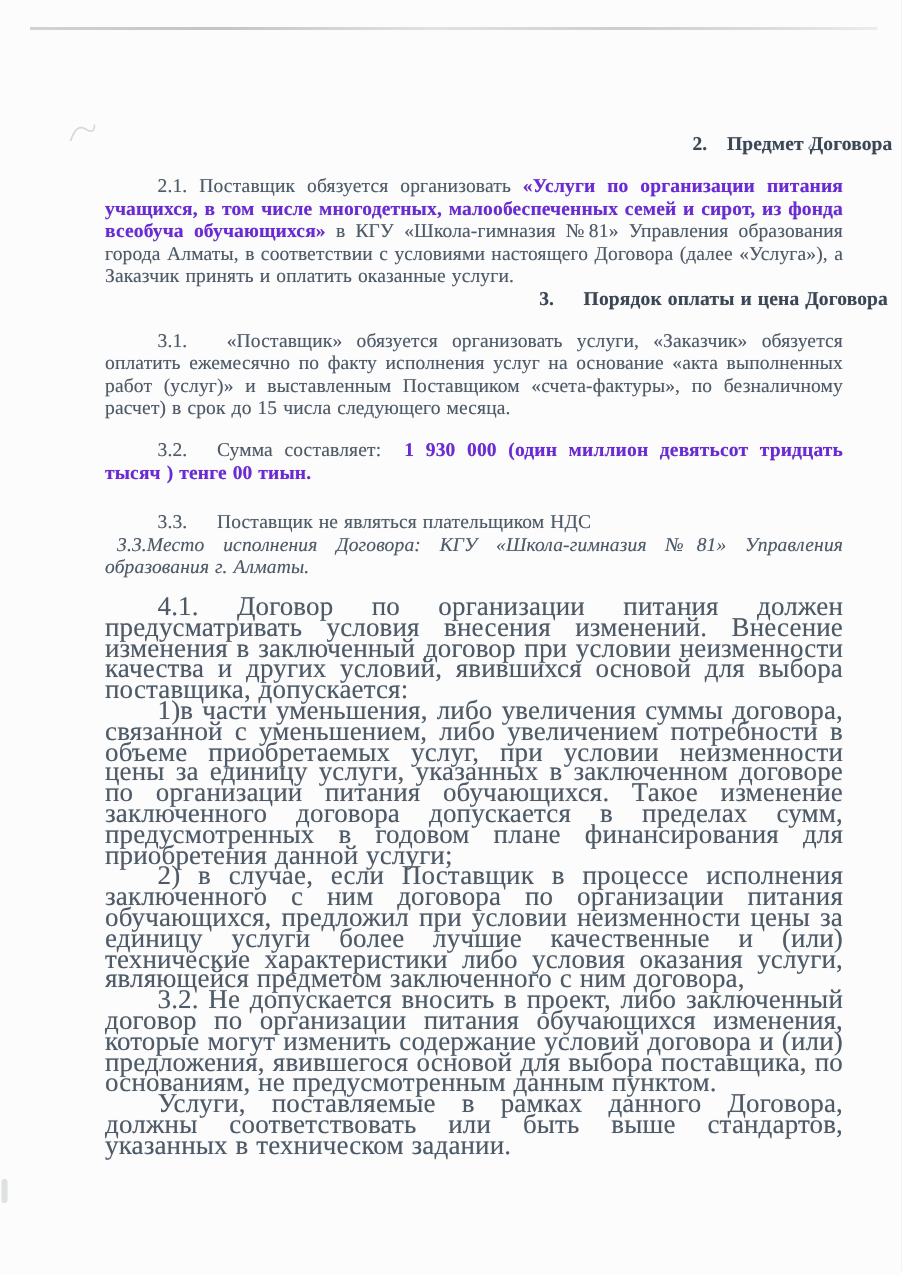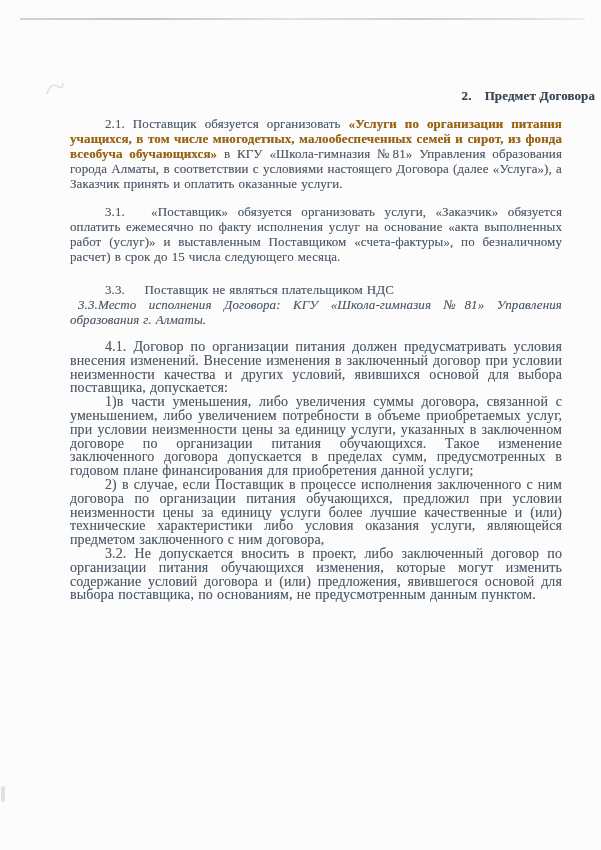--- a/index.html
+++ b/index.html
@@ -39,28 +39,28 @@
     word-spacing:.6px;
     text-shadow:0 0 .5px rgba(78,90,102,.45);
   }
   .content h3{
     font-weight:700;
     text-align:right;
     text-indent:0;
     color:#3b4754;
     text-shadow:0 0 .5px rgba(59,71,84,.5);
   }
-  .b{font-weight:700;color:#a16207;text-shadow:0 0 .5px rgba(59,71,84,.5);}
+  .b{font-weight:700;color:#6d28d9;text-shadow:0 0 .5px rgba(59,71,84,.5);}
   .shift-r1{position:relative;left:33px;}
   .shift-r2{position:relative;left:30px;}
   .mt{margin-top:13px !important;}
   .mt-lg{margin-top:18px !important;}
   .no-just{text-align:right;}
   .ind-sm{text-indent:8px !important;font-style:italic;}
-  .sec4 p{font-size:14px;line-height:13.8px;}
+  .sec4 p{font-size:18px;line-height:13.8px;}
 </style>
 </head>
 <body>
 
 <div class="page">
 
   <div class="scan-line"></div>
 
   <svg class="scribble" viewBox="0 0 22 22">
     <path d="M3,18 Q7,6 13,10 T19,7" fill="none" stroke="#b9bfc5" stroke-width="1.2"></path>
@@ -69,35 +69,38 @@
   <div class="edge-mark"></div>
 
   <div class="corner-mark">«</div>
 
   <div class="content">
 
     <h3 class="shift-r1">2. Предмет Договора</h3>
 
     <p class="mt"><span>2.1. Поставщик обязуется организовать </span><span class="b">«Услуги по организации питания учащихся, в том числе многодетных, малообеспеченных семей и сирот, из фонда всеобуча обучающихся»</span><span> в КГУ «Школа-гимназия №81» Управления образования города Алматы, в соответствии с условиями настоящего Договора (далее «Услуга»), а Заказчик принять и оплатить оказанные услуги.</span></p>
 
+    <h3 class="shift-r2">3.  Порядок оплаты и цена Договора</h3>
 
     <p class="mt">3.1.  «Поставщик» обязуется организовать услуги, «Заказчик» обязуется оплатить ежемесячно по факту исполнения услуг на основание «акта выполненных работ (услуг)» и выставленным Поставщиком «счета-фактуры», по безналичному расчет) в срок до 15 числа следующего месяца.</p>
 
+    <p class="mt"><span>3.2.  Сумма составляет:&nbsp; </span><span class="b">1 930 000 (один миллион девятьсот тридцать тысяч ) тенге 00 тиын.</span></p>
 
     <p class="mt-lg no-just">3.3.  Поставщик не являться плательщиком НДС</p>
 
     <p class="no-just ind-sm">3.3.Место исполнения Договора: КГУ «Школа-гимназия №81» Управления образования г. Алматы.</p>
 
 
     <div class="sec4">
       <p class="mt">4.1. Договор по организации питания должен предусматривать условия внесения изменений. Внесение изменения в заключенный договор при условии неизменности качества и других условий, явившихся основой для выбора поставщика, допускается:</p>
 
       <p>1)в части уменьшения, либо увеличения суммы договора, связанной с уменьшением, либо увеличением потребности в объеме приобретаемых услуг, при условии неизменности цены за единицу услуги, указанных в заключенном договоре по организации питания обучающихся. Такое изменение заключенного договора допускается в пределах сумм, предусмотренных в годовом плане финансирования для приобретения данной услуги;</p>
 
       <p>2) в случае, если Поставщик в процессе исполнения заключенного с ним договора по организации питания обучающихся, предложил при условии неизменности цены за единицу услуги более лучшие качественные и (или) технические характеристики либо условия оказания услуги, являющейся предметом заключенного с ним договора,</p>
 
 
       <p>3.2. Не допускается вносить в проект, либо заключенный договор по организации питания обучающихся изменения, которые могут изменить содержание условий договора и (или) предложения, явившегося основой для выбора поставщика, по основаниям, не предусмотренным данным пунктом.</p>
 
+      <p>Услуги, поставляемые в рамках данного Договора, должны соответствовать или быть выше стандартов, указанных в техническом задании.</p>
     </div>
 
   </div>
 </div>
 
 </body></html>

